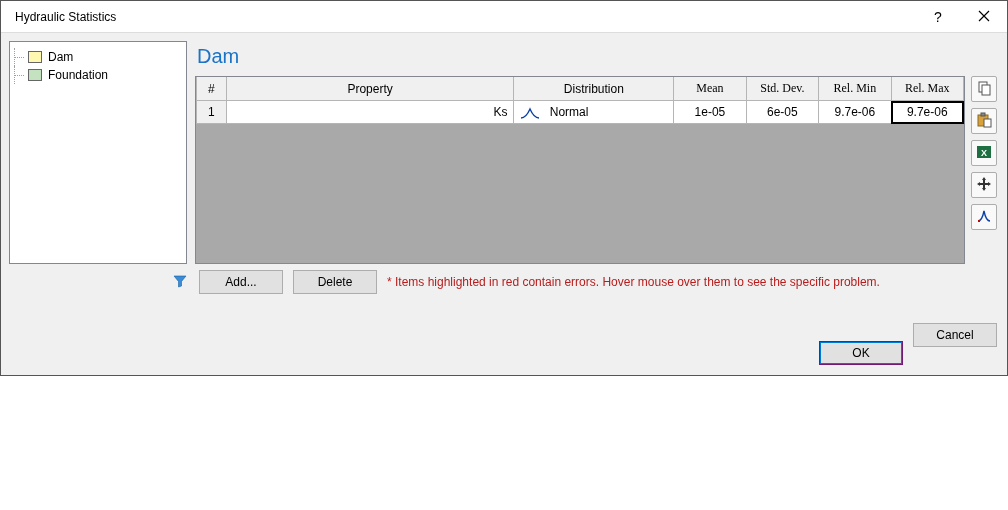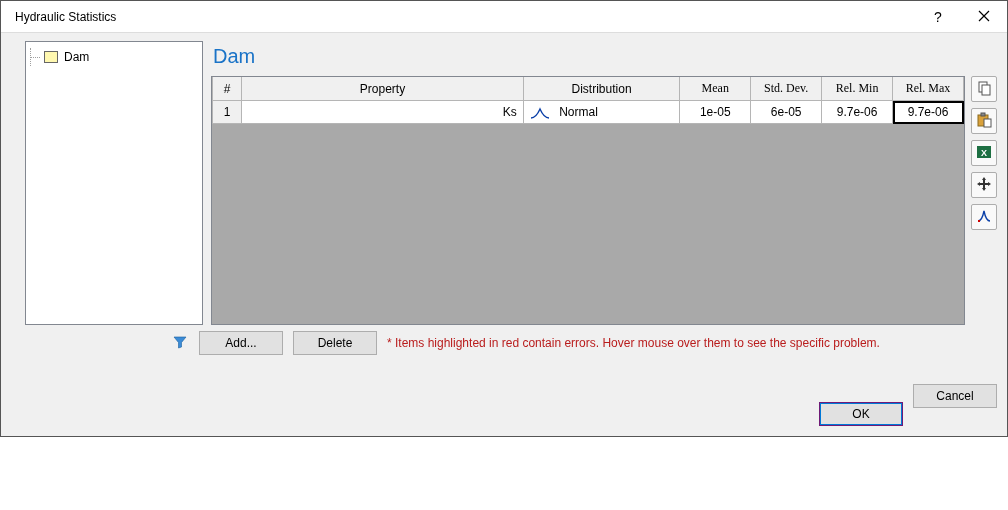--- a/index.html
+++ b/index.html
@@ -1,39 +1,39 @@
 <!DOCTYPE html>
 <html><head>
 <meta charset="utf-8">
 <style>
   * { box-sizing: border-box; }
   html, body { margin: 0; padding: 0; font-family: "Segoe UI", Tahoma, Arial, sans-serif; font-size: 12px; color: #000; }
   body { background: #fff; }
 
   .window {
-    width: 1008px; height: 437px; border: 1px solid #555; position: relative;
+    width: 1008px; height: 376px; border: 1px solid #555; position: relative;
     display: flex; flex-direction: column; background: #fff;
   }
 
   .titlebar {
     height: 32px; display: flex; align-items: center; padding: 0 0 0 14px;
     background: #fff; border-bottom: 1px solid #ddd;
   }
   .titlebar .title { flex: 1; font-size: 12px; color: #000; }
   .titlebar .tb-btn {
     width: 46px; height: 32px; display: flex; align-items: center; justify-content: center;
     color: #000; font-size: 14px;
   }
 
   .client {
     flex: 1; background: #f0f0f0; display: flex; flex-direction: column; padding: 8px;
   }
 
   .upper {
-    flex: 1; display: flex; gap: 8px; min-height: 0; margin-left: 16px;
+    flex: 1; display: flex; gap: 8px; min-height: 0;
   }
 
   .tree-panel {
     width: 178px; background: #fff; border: 1px solid #828790; padding: 6px 4px;
     overflow: auto;
   }
   .tree-item {
     display: flex; align-items: center; height: 18px; padding-left: 14px; position: relative;
     font-size: 12px; color: #000;
   }
@@ -144,20 +144,24 @@
       </span>
     </div>
   </div>
 
   <div class="client">
     <div class="upper">
       <div class="tree-panel">
         <div class="tree-item">
           <span class="tree-swatch swatch-yellow"></span>
           <span>Dam</span>
+        </div>
+        <div class="tree-item">
+          <span class="tree-swatch swatch-green"></span>
+          <span>Foundation</span>
         </div>
       </div>
 
       <div class="right-pane">
         <div class="heading">Dam</div>
 
         <div class="grid-row">
           <div class="grid-wrap">
             <table class="data">
               <thead>

